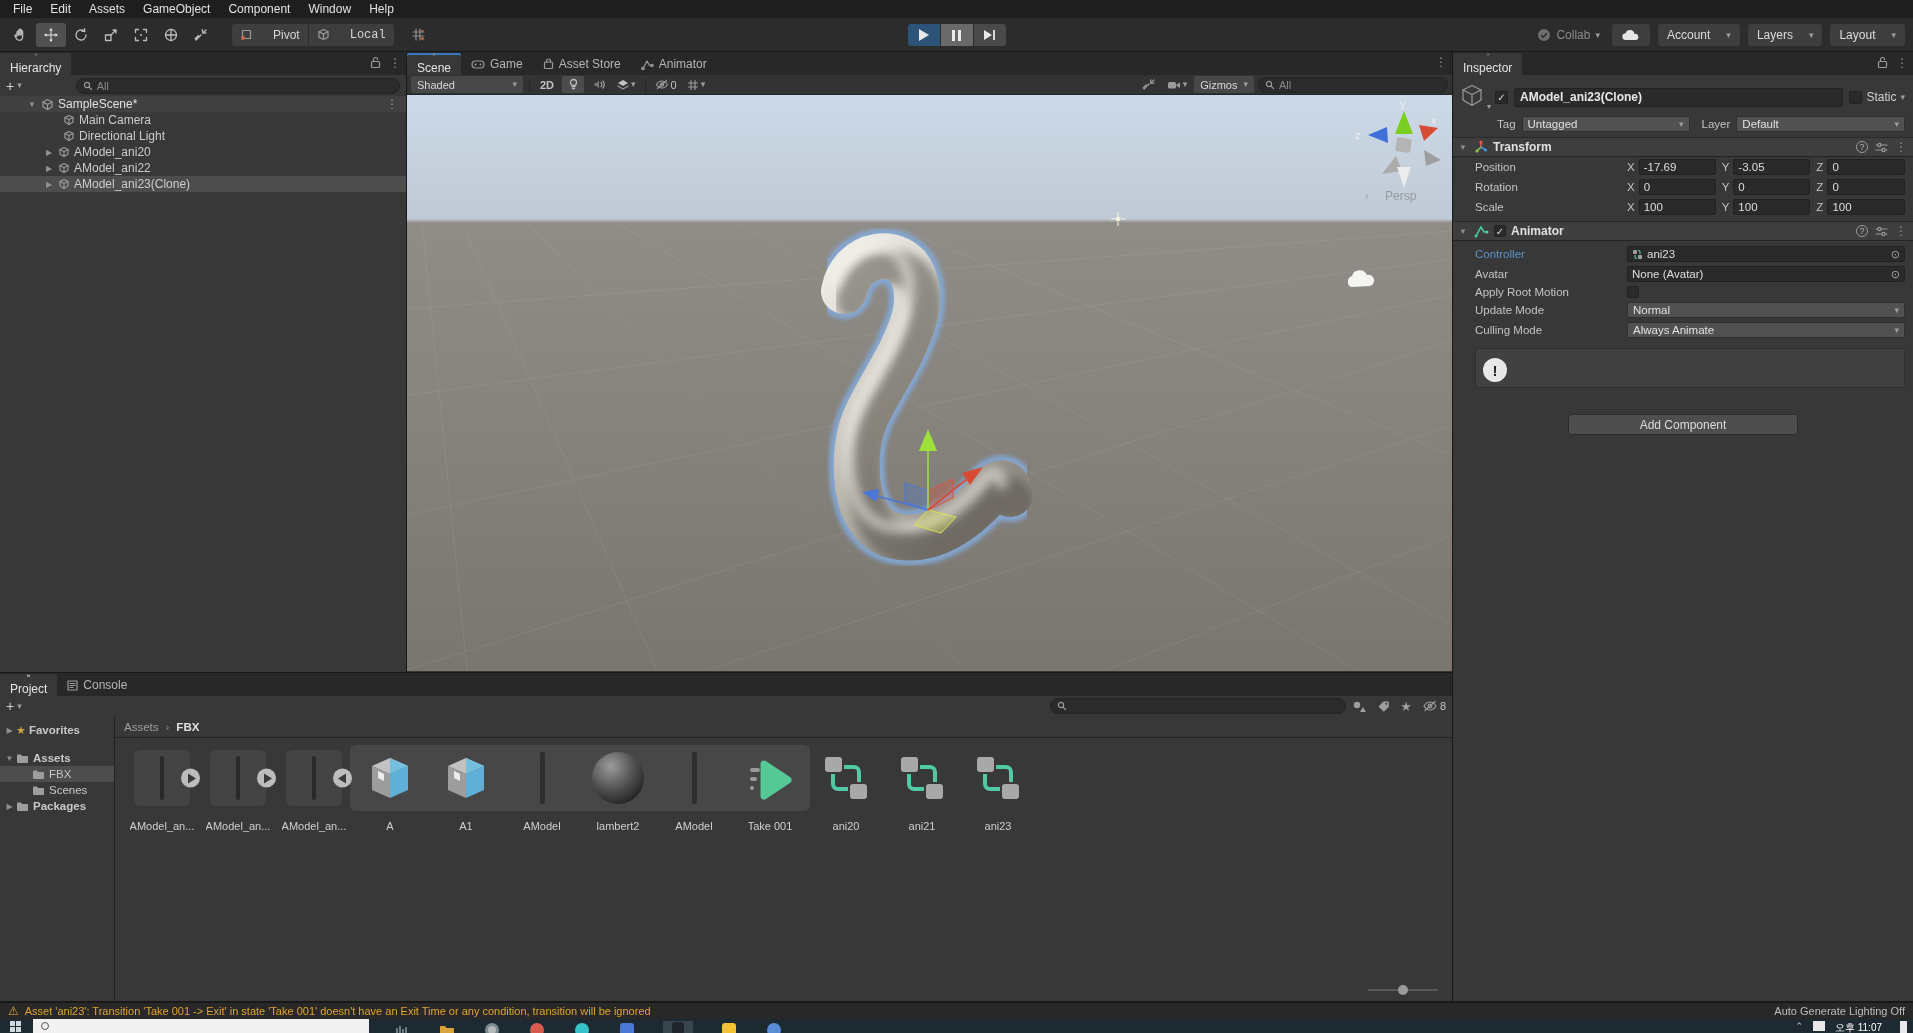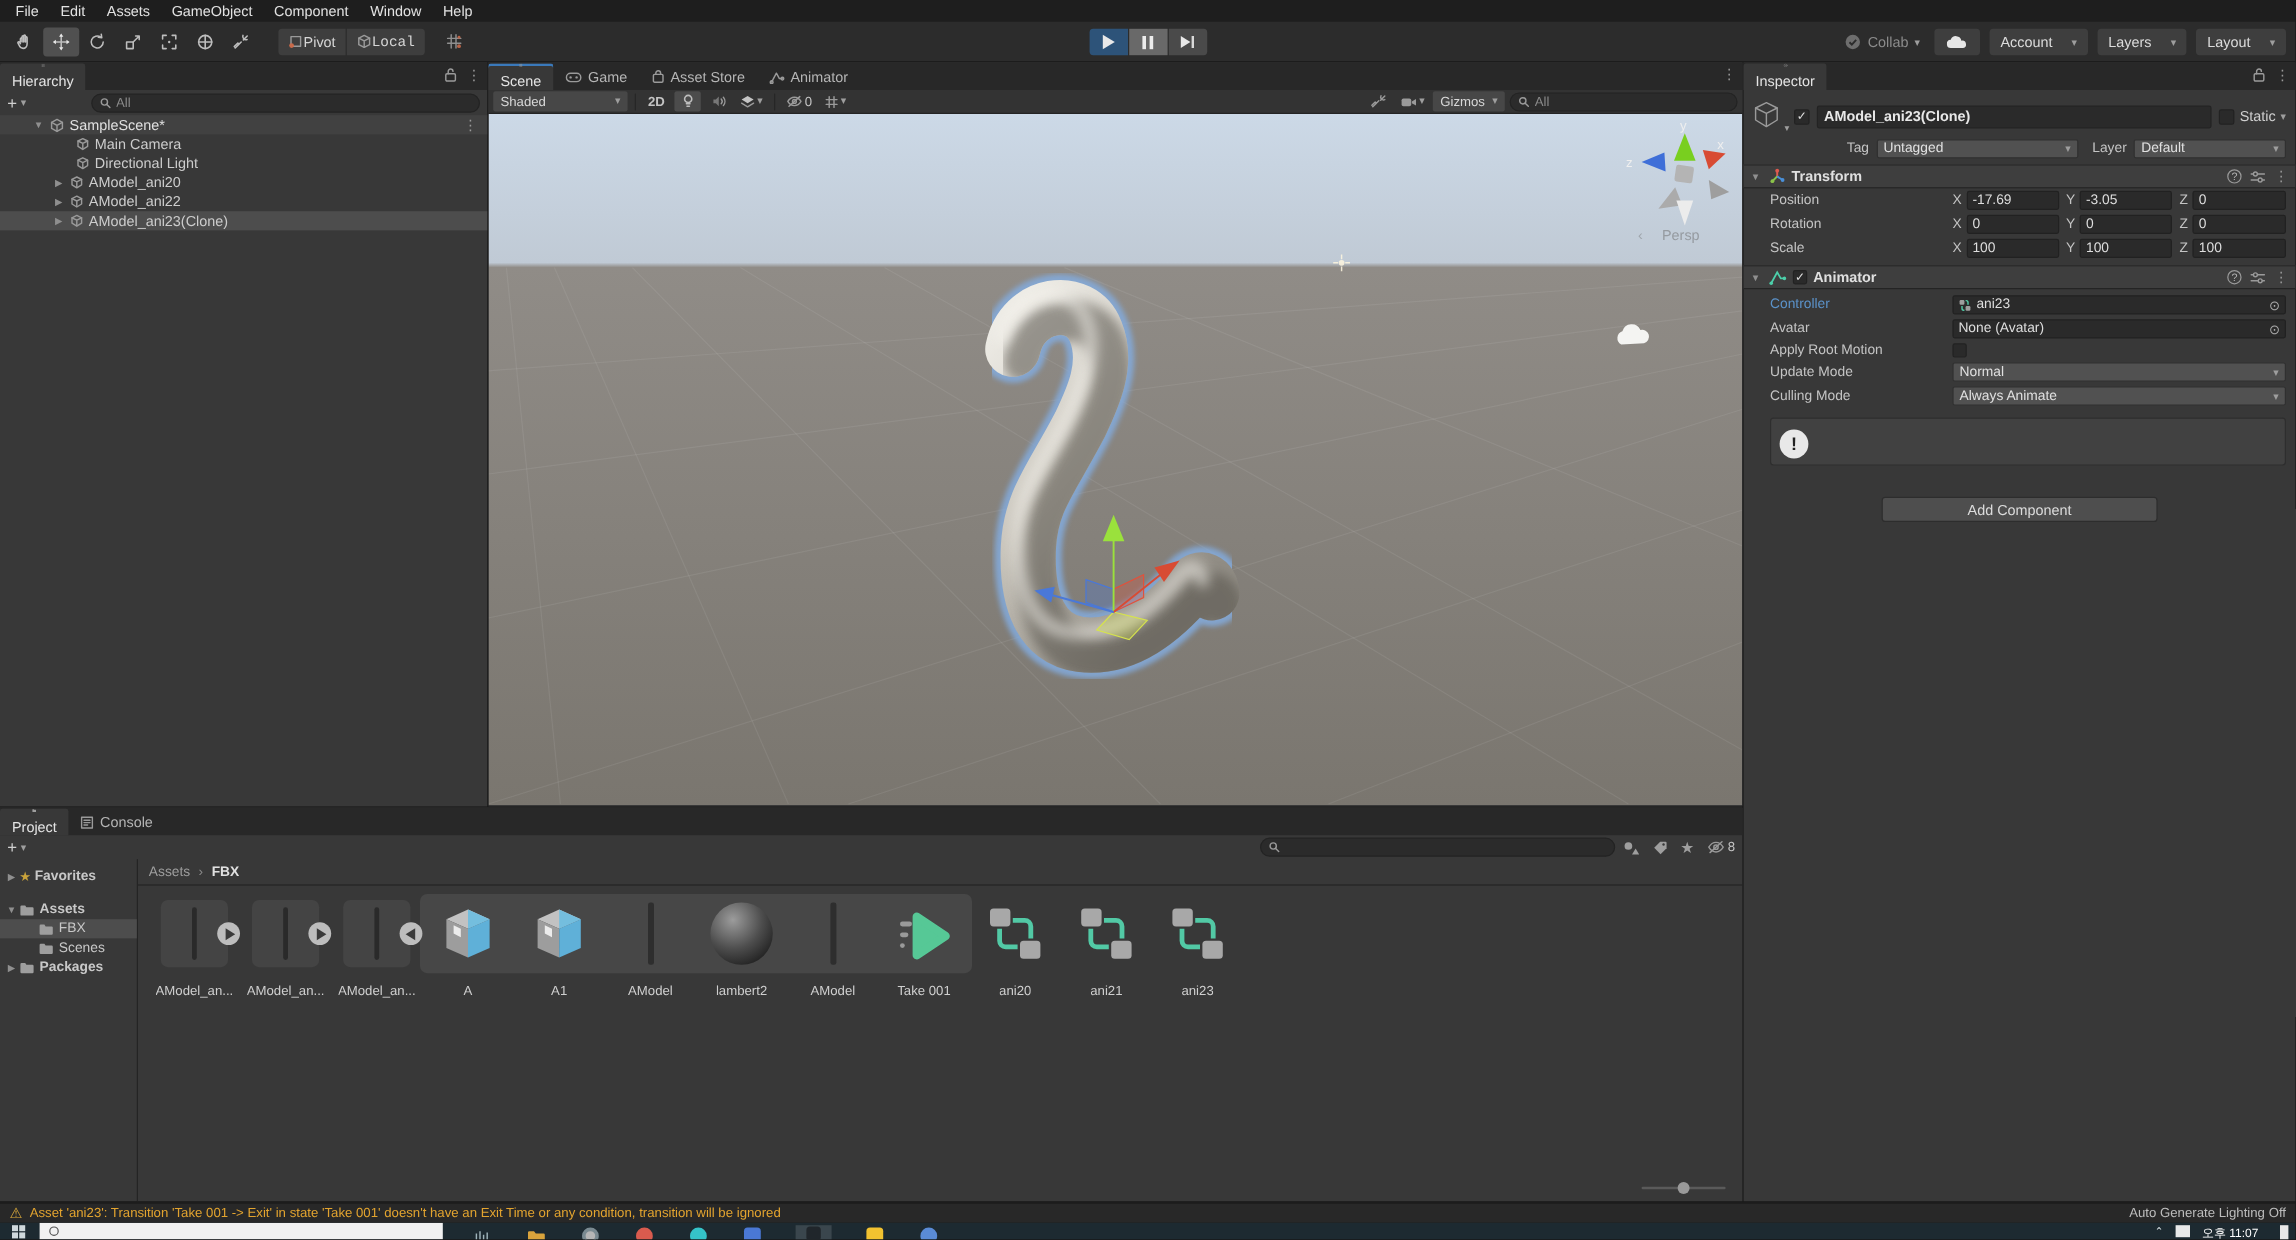--- a/index.html
+++ b/index.html
@@ -15,21 +15,21 @@
   
   .menubar{position:absolute;top:0;left:0;right:0;height:18px;background:#1e1e1e;display:flex;align-items:center;padding-left:4px;font-size:12px;color:#e2e2e2;}
   .menubar .mi{padding:0 9px;line-height:18px;}
 
   
   .toolbar{position:absolute;top:18px;left:0;right:0;height:34px;background:#2c2c2c;border-bottom:1px solid #191919;display:flex;align-items:center;}
   .tools{display:flex;align-items:center;margin-left:6px;}
   .tool-btn{width:30px;height:24px;border-radius:3px;display:flex;align-items:center;justify-content:center;}
   .tool-btn.selected{background:#505050;}
   .toggle-group{display:flex;margin-left:16px;gap:1px;}
-  .tgl{height:22px;background:#3e3e3e;display:flex;align-items:center;gap:0;padding:0 8px;font-size:12px;color:#d6d6d6;}
+  .tgl{height:22px;background:#3e3e3e;display:flex;align-items:center;gap:20px;padding:0 8px;font-size:12px;color:#d6d6d6;}
   .tgl:first-child{border-radius:3px 0 0 3px;}
   .tgl:last-child{border-radius:0 3px 3px 0;font-family:Liberation Mono, monospace;}
   .grid-snap{margin-left:10px;opacity:.9;}
   .play-group{position:absolute;left:50%;top:6px;transform:translateX(-50%);display:flex;gap:1px;}
   .pbtn{width:32px;height:22px;background:#3e3e3e;display:flex;align-items:center;justify-content:center;}
   .pbtn.play{background:var(--c-play-active);border-radius:3px 0 0 3px;}
   .pbtn.pause{background:#696969;}
   .pbtn.step{background:#4a4a4a;border-radius:0 3px 3px 0;}
   .tri{width:0;height:0;border-style:solid;border-width:6px 0 6px 10px;border-color:transparent transparent transparent #e8e8e8;}
   .pause-bars{display:flex;gap:3px;}
@@ -84,21 +84,21 @@
 
   
   .insp-body{padding-top:4px;}
   .go-header{display:flex;align-items:center;gap:6px;padding:4px 8px 2px 6px;}
   .go-cube{position:relative;width:30px;height:28px;flex:none;}
   .go-cube .mini-caret{position:absolute;right:-2px;bottom:0;font-size:8px;color:#9e9e9e;}
   .chk{width:13px;height:13px;background:#2a2a2a;border:1px solid #222;border-radius:2px;display:flex;align-items:center;justify-content:center;font-size:10px;color:#dcdcdc;flex:none;}
   .chk.empty{color:transparent;}
   .name-field{flex:1;height:19px;background:#2a2a2a;border:1px solid #232323;border-radius:2px;color:#e8e8e8;font-size:12px;font-weight:bold;padding:0 5px;font-family:inherit;outline:none;}
   .static-wrap{display:flex;align-items:center;gap:4px;font-size:12px;color:#cfcfcf;}
-  .tag-row{display:flex;align-items:center;gap:6px;padding:3px 8px 5px 44px;font-size:11.5px;color:#c4c4c4;margin-left:42px;}
+  .tag-row{display:flex;align-items:center;gap:6px;padding:3px 8px 5px 44px;font-size:11.5px;color:#c4c4c4;}
   .drop{height:16px;background:#515151;border:1px solid #303030;border-radius:2px;display:flex;align-items:center;padding:0 5px;font-size:11.5px;color:#e0e0e0;gap:6px;}
   .drop .caret{margin-left:auto;}
   .tag-drop{width:168px;}
   .layer-drop{flex:1;}
   .comp-header{height:20px;background:#3e3e3e;border-top:1px solid #2a2a2a;border-bottom:1px solid #242424;display:flex;align-items:center;gap:5px;padding:0 6px;}
   .comp-header .fold{font-size:8px;color:#8f8f8f;width:10px;}
   .comp-title{font-size:12px;font-weight:bold;color:#e0e0e0;}
   .comp-icons{margin-left:auto;display:flex;align-items:center;gap:7px;color:#9a9a9a;}
   .help-circle{width:12px;height:12px;border:1px solid #9a9a9a;border-radius:50%;font-size:9px;display:flex;align-items:center;justify-content:center;color:#b5b5b5;}
   .prow{display:flex;align-items:center;padding:2px 8px 2px 22px;font-size:11.5px;color:#c4c4c4;}

